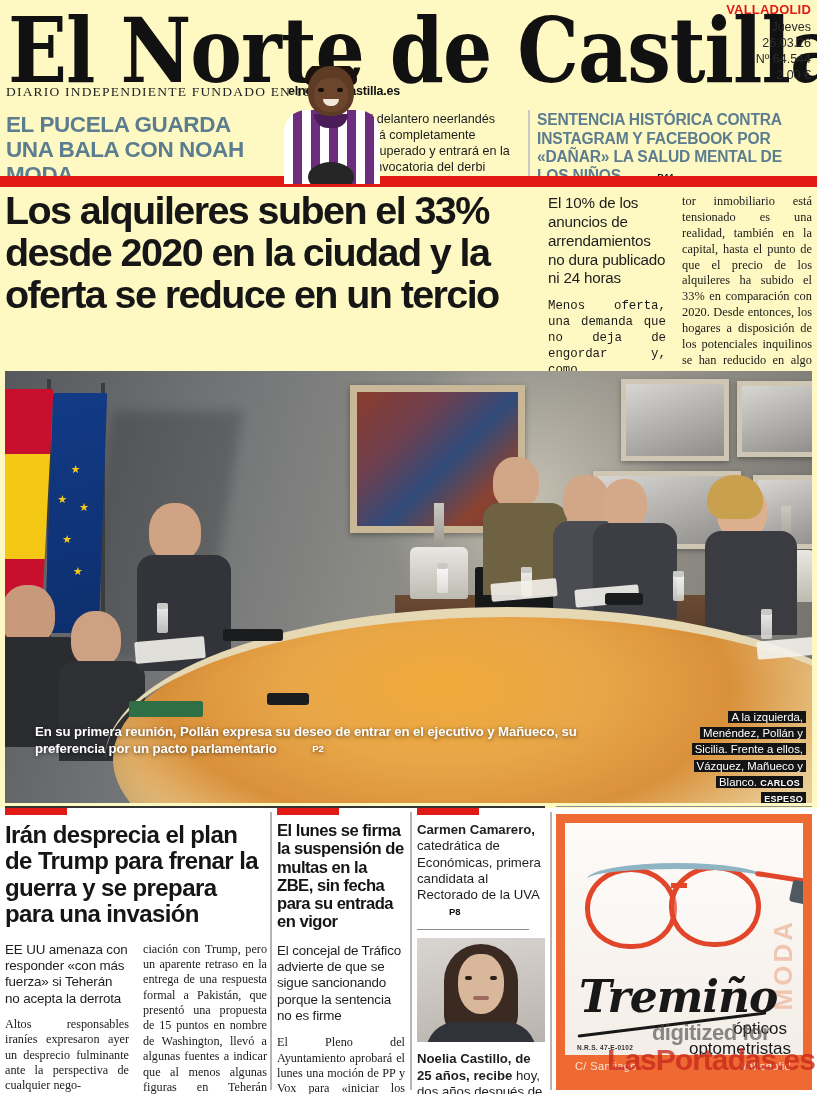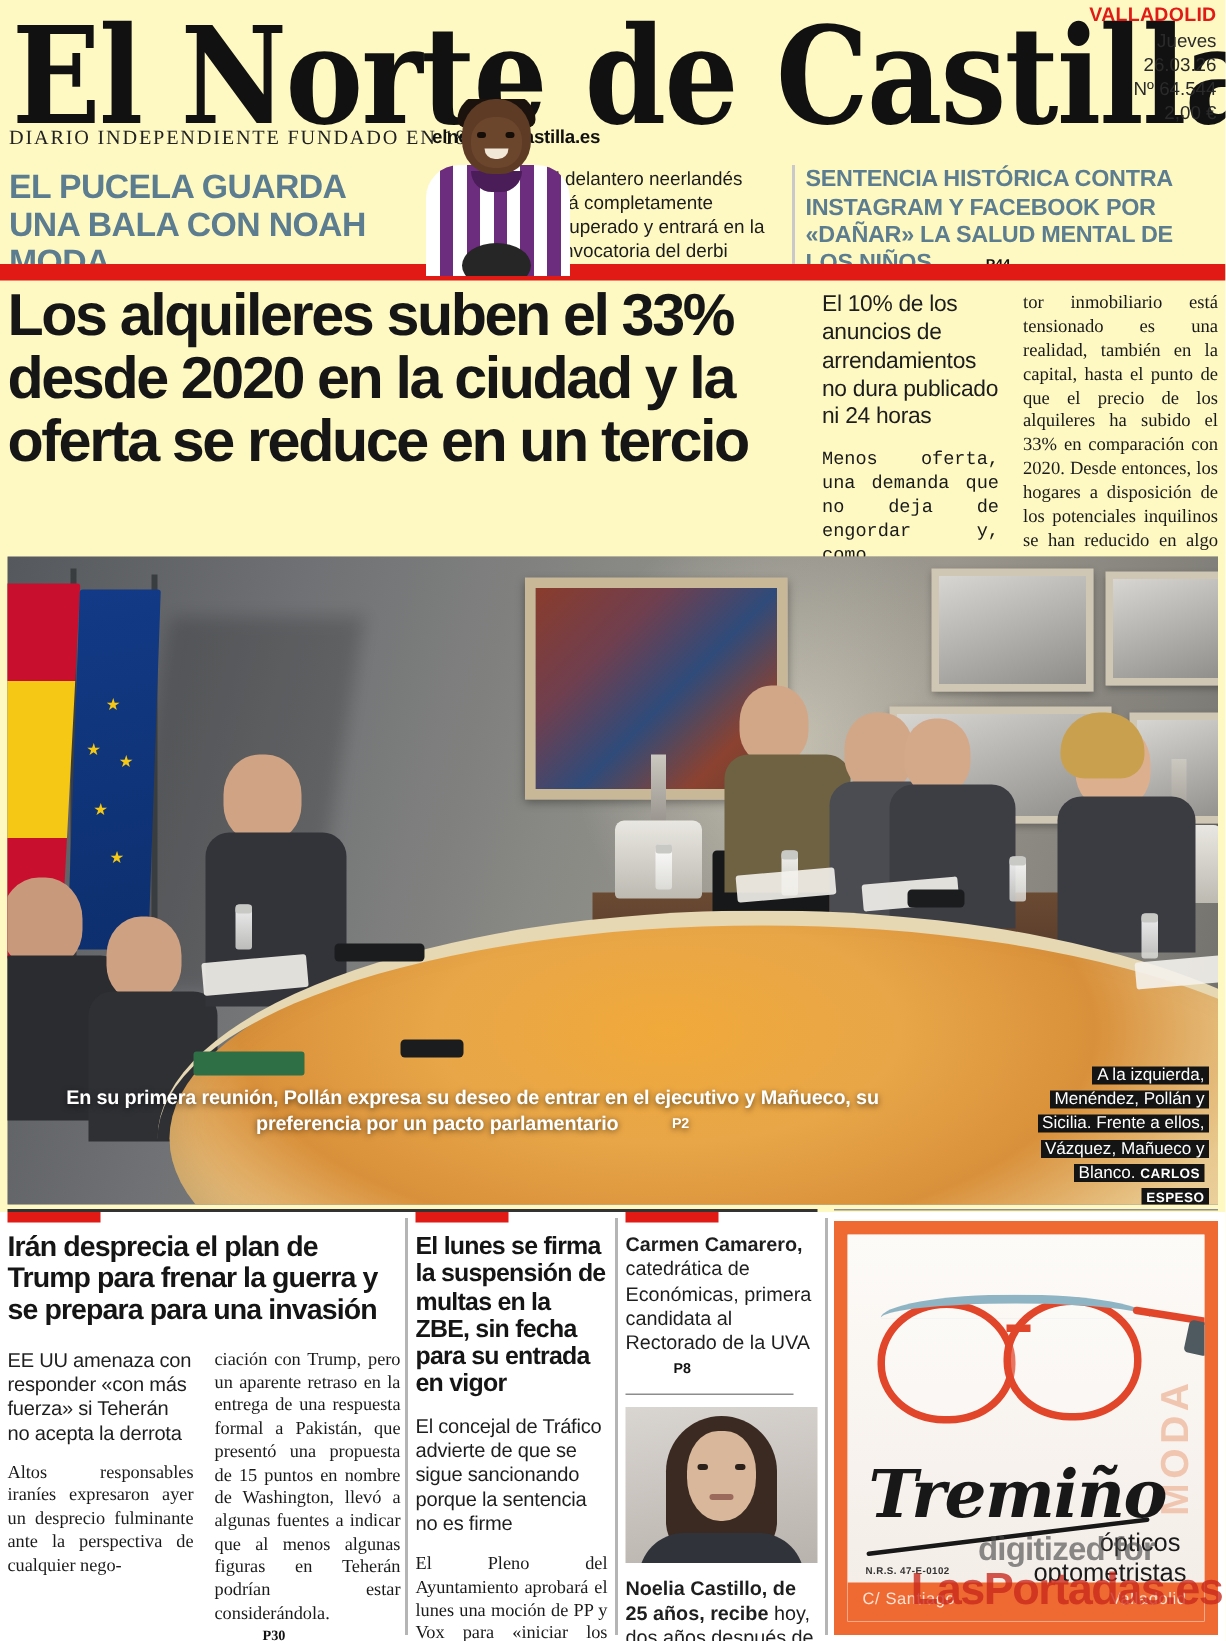--- a/index.html
+++ b/index.html
@@ -157,21 +157,21 @@
   .device { position: absolute; background: #1b1c1e; border-radius: 3px; }
 
   .ph-title {
     position: absolute; left: 0; right: 0; top: 276px;
     text-align: center; color: #fff; font-weight: bold;
     font-size: 32px; line-height: 1.05; letter-spacing: -0.5px;
     text-shadow: 0 2px 5px rgba(0,0,0,.55);
   }
   .ph-sub {
     position: absolute; left: 30px; width: 560px; top: 352px;
-    text-align: center; color: #fff; font-weight: bold;
+    text-align: left; color: #fff; font-weight: bold;
     font-size: 13.2px; line-height: 1.32; letter-spacing: -0.1px;
     text-shadow: 0 1px 4px rgba(0,0,0,.6);
   }
   .ph-caption {
     position: absolute; right: 6px; top: 338px; width: 126px;
     text-align: right; font-size: 11.4px; line-height: 1.42; color: #fff;
   }
   .ph-caption span.seg { background: #141414; padding: 0 3px; box-decoration-break: clone; -webkit-box-decoration-break: clone; }
   .credit { font-size: 9px; font-weight: bold; letter-spacing: 0.3px; }
 
@@ -179,21 +179,21 @@
   .bottom { position: absolute; left: 0; top: 808px; width: 817px; height: 286px; }
   .hr-thin { position: absolute; height: 1px; background: #8d8d8d; }
   .hr-thick { position: absolute; height: 2px; background: #333; }
   .redtab { position: absolute; height: 7px; width: 62px; background: #e11a16; }
 
   .c1 { position: absolute; left: 5px; top: 0; width: 262px; }
   .c2 { position: absolute; left: 277px; top: 0; width: 128px; }
   .c3 { position: absolute; left: 417px; top: 0; width: 128px; }
   .adbox { position: absolute; left: 556px; top: 6px; width: 256px; height: 276px; }
 
-  .b-hl { font-weight: bold; font-size: 19px; line-height: 1.1; letter-spacing: -0.6px; color: #151515; }
+  .b-hl { font-weight: bold; font-size: 24px; line-height: 1.1; letter-spacing: -0.6px; color: #151515; }
   .b-hl.sm { font-size: 16.6px; letter-spacing: -0.5px; }
   .b-sub { font-size: 13.4px; line-height: 1.22; color: #1e1e1e; letter-spacing: -0.15px; }
   .b-body {
     font-family: "Liberation Serif", serif;
     font-size: 12.2px; line-height: 1.26; text-align: justify; color: #1a1a1a;
   }
   .twocol { display: flex; gap: 14px; }
   .twocol > div { flex: 1; }
   .brief { font-size: 13.2px; line-height: 1.24; color: #1e1e1e; }
   .brief b { font-weight: bold; }

